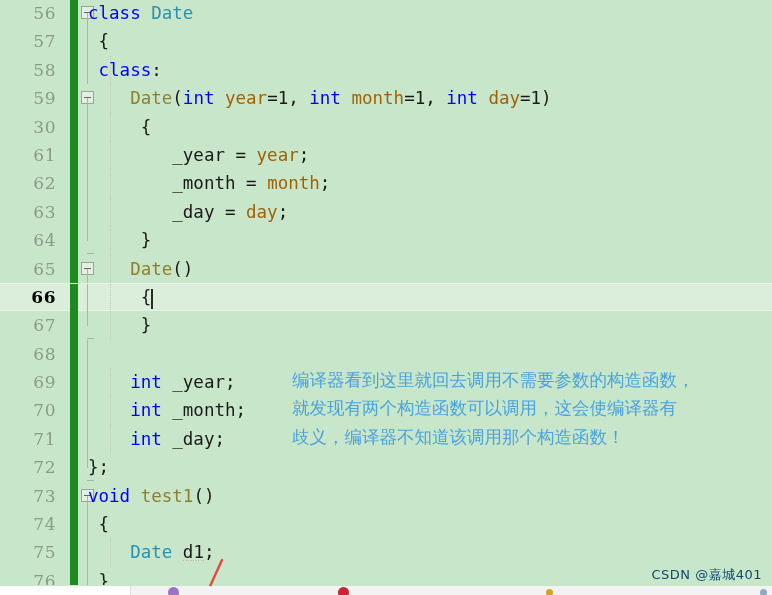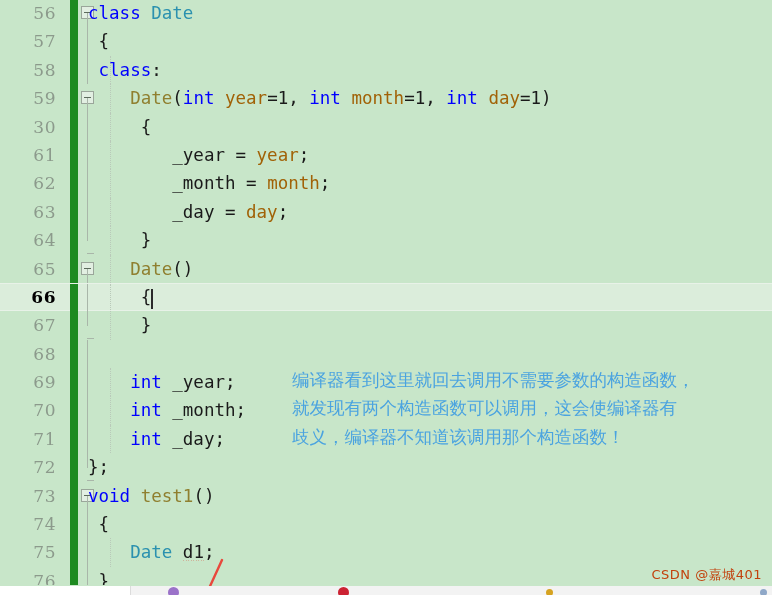--- a/index.html
+++ b/index.html
@@ -96,21 +96,21 @@
   }
   #annot div{height:28.4px;overflow:hidden;}
 
   
   #arrow{position:absolute;left:196px;top:556px;width:60px;height:40px;}
 
   
   #wm{
     position:absolute;right:10px;top:566px;
     font-family:"DejaVu Sans","Liberation Sans",sans-serif;
-    font-size:13px;color:#c2410c;letter-spacing:.5px;
+    font-size:13px;color:#0c4a6e;letter-spacing:.5px;
   }
 
   
   #strip{position:absolute;left:0;top:586px;width:772px;height:9px;background:#f3f3f3;overflow:hidden;}
   #strip .tabstub{position:absolute;left:0;top:-4px;width:130px;height:13px;background:#ffffff;border-right:1px solid #dcdcdc;}
   .sdot{position:absolute;top:1px;width:11px;height:11px;border-radius:50%;}
 </style>
 </head>
 <body>
 

